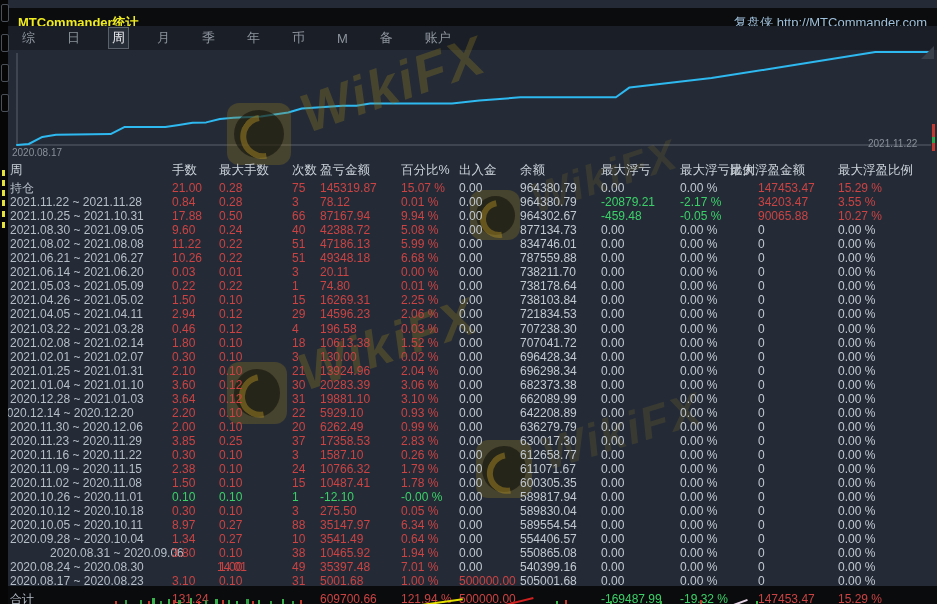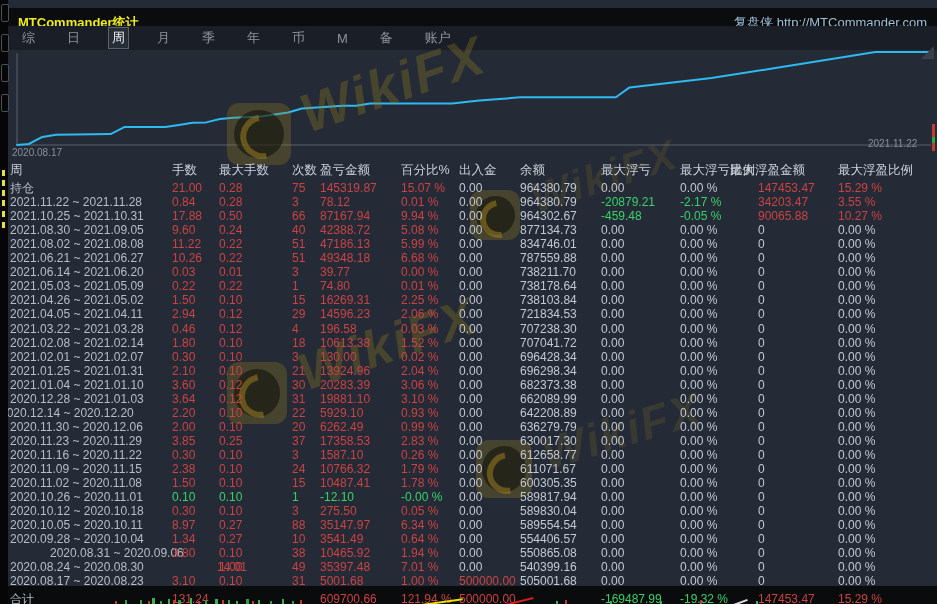--- a/index.html
+++ b/index.html
@@ -204,21 +204,21 @@
         <span class="cell c-w" style="left: 601px;">0.00</span>
         <span class="cell c-w" style="left: 680px;">0.00 %</span>
         <span class="cell c-w" style="left: 758px;">0</span>
         <span class="cell c-w" style="left: 838px;">0.00 %</span>
       </div>
       <div class="trow" style="top: 265.3px;">
         <span class="cell c-d" style="left: 10px;">2021.06.14 ~ 2021.06.20</span>
         <span class="cell c-r" style="left: 172px;">0.03</span>
         <span class="cell c-r" style="left: 219px;">0.01</span>
         <span class="cell c-r" style="left: 292px;">3</span>
-        <span class="cell c-r" style="left: 320px;">39.77</span>
+        <span class="cell c-r" style="left: 320px;">20.11</span>
         <span class="cell c-r" style="left: 401px;">0.00 %</span>
         <span class="cell c-w" style="left: 459px;">0.00</span>
         <span class="cell c-w" style="left: 520px;">738211.70</span>
         <span class="cell c-w" style="left: 601px;">0.00</span>
         <span class="cell c-w" style="left: 680px;">0.00 %</span>
         <span class="cell c-w" style="left: 758px;">0</span>
         <span class="cell c-w" style="left: 838px;">0.00 %</span>
       </div>
       <div class="trow" style="top: 279.35px;">
         <span class="cell c-d" style="left: 10px;">2021.05.03 ~ 2021.05.09</span>

